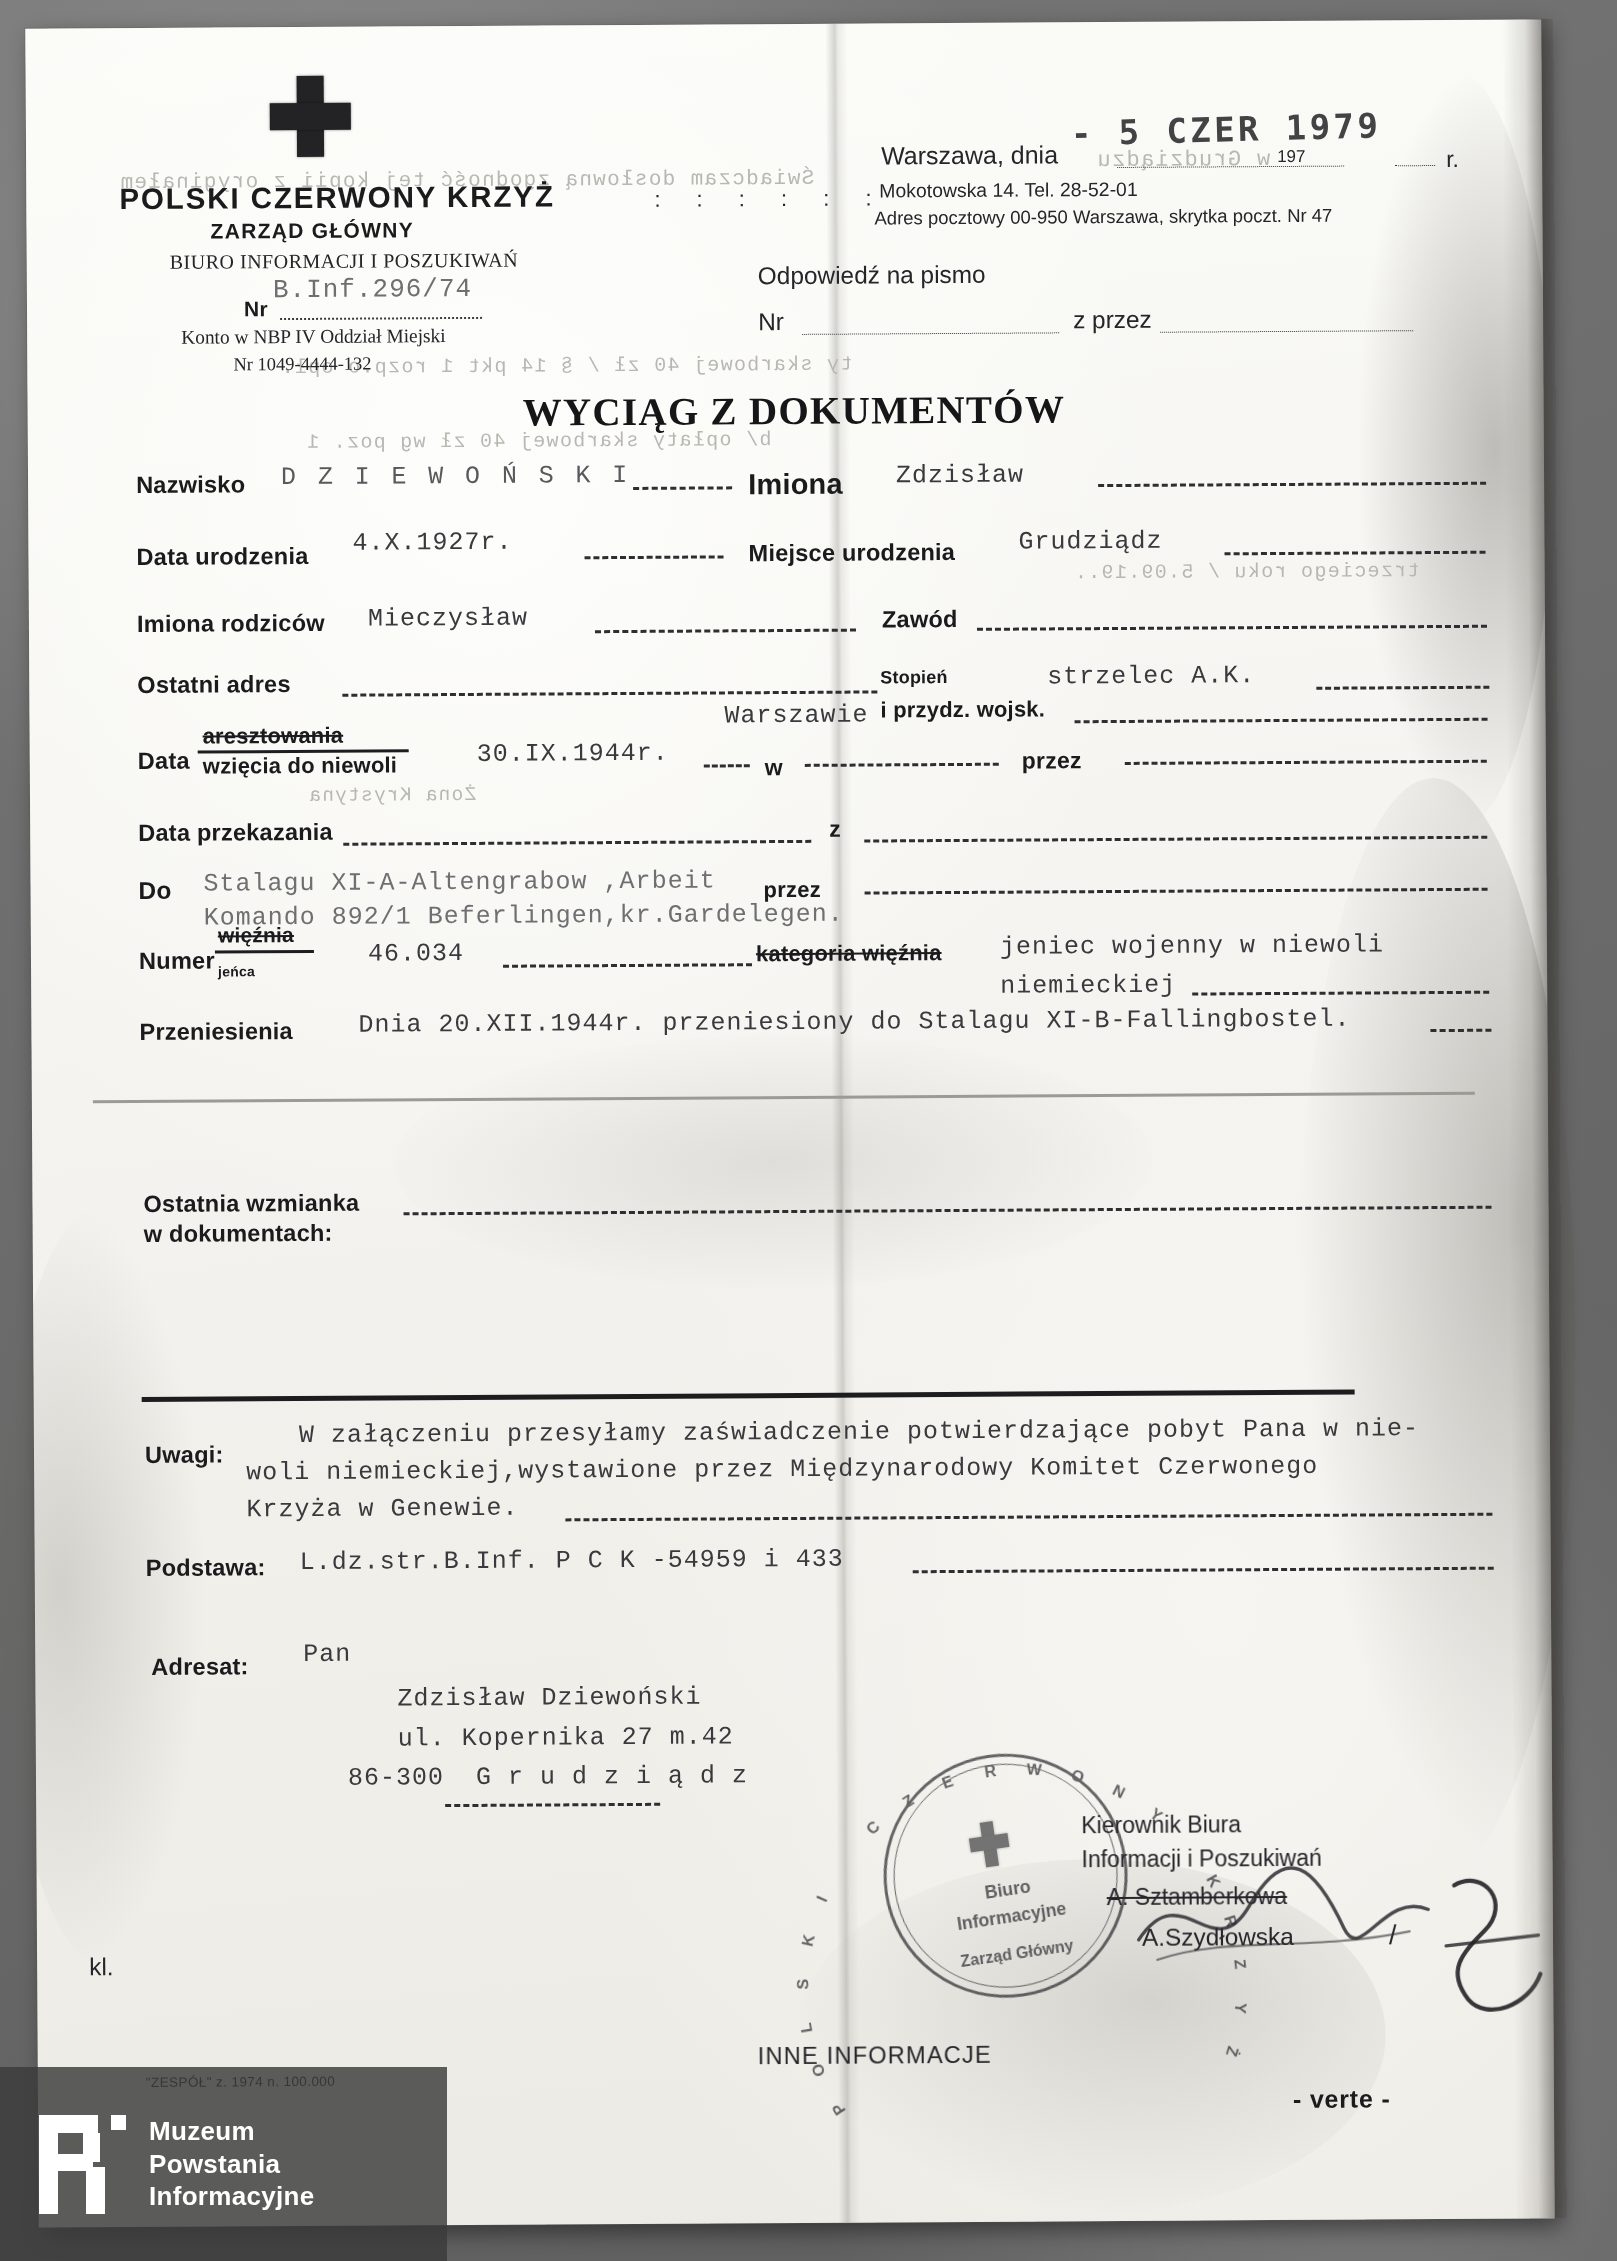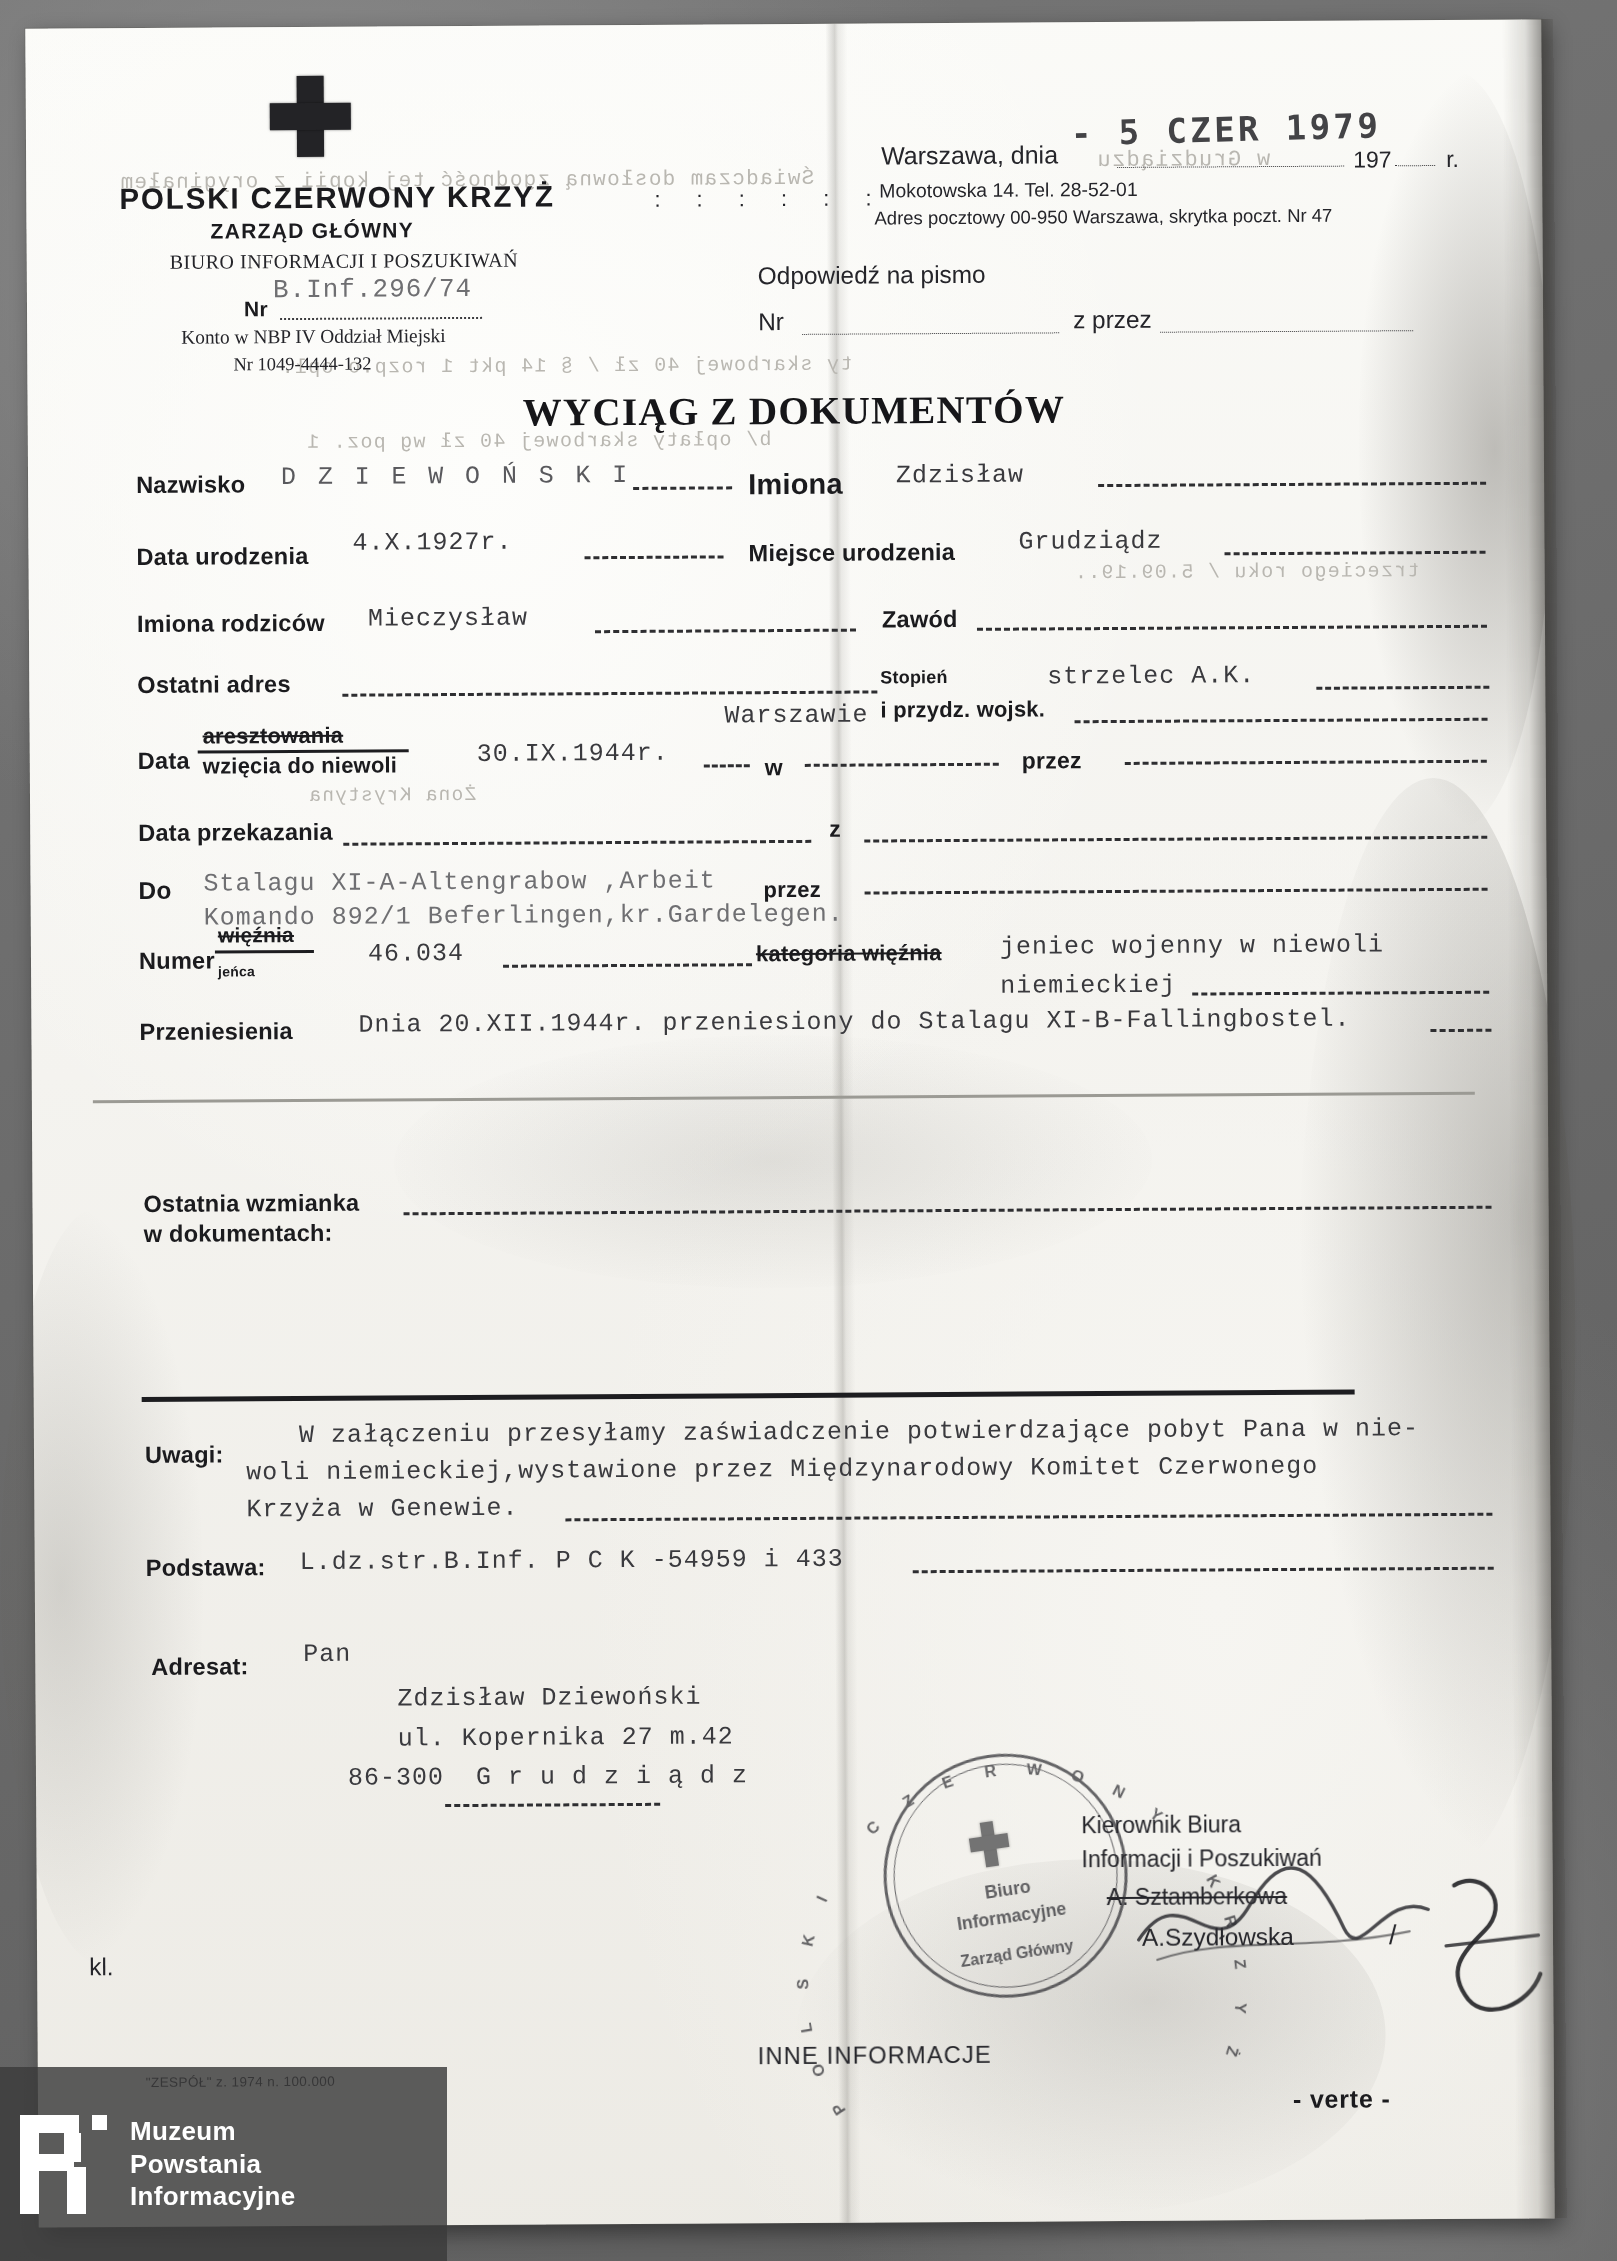--- a/index.html
+++ b/index.html
@@ -96,21 +96,21 @@
 
   
   .bleed{position:absolute;white-space:pre;
     font-family:"Liberation Mono","DejaVu Sans Mono",monospace;
     color:#b9b7b1;transform:scaleX(-1);letter-spacing:1.3px;
     pointer-events:none;user-select:none;}
 
   
   #wm{position:absolute;left:0;bottom:0;width:447px;height:194px;
       background:rgba(58,58,58,.82);display:flex;align-items:center;gap:22px;
-      padding-left:20px;box-sizing:border-box;}
+      padding-left:39px;box-sizing:border-box;}
   #wm .logo{width:88px;height:99px;position:relative;flex:0 0 auto;}
   #wm .logo b{position:absolute;background:#fff;display:block;}
   #wm .txt{color:#fff;font-family:"Liberation Sans",sans-serif;
            font-weight:700;font-size:26px;line-height:1.26;letter-spacing:0.3px;}
 </style>
 </head>
 <body>
 
 <div id="shot">
   <div id="backdrop"></div>
@@ -144,21 +144,21 @@
     <div class="dots" style="left:253px;top:291px;width:202px;"></div>
     <div class="pt tw twfaint" style="left:246px;top:248px;font-size:26px;">B.Inf.296/74</div>
 
     <div class="pt formlt serif" style="left:154px;top:299px;font-size:19.4px;">Konto w NBP IV Oddział Miejski</div>
     <div class="pt formlt serif" style="left:206px;top:327px;font-size:18.5px;">Nr 1049-4444-132</div>
 
     <div id="datestamp" style="left:1045px;top:88px;">- 5 CZER 1979</div>
 
     <div class="pt formlt" style="left:855px;top:118px;font-size:25px;">Warszawa, dnia</div>
     <div class="dots" style="left:1091px;top:145px;width:227px;border-bottom-width:1.7px;"></div>
-    <div class="pt formlt" style="left:1327px;top:126px;font-size:23px;text-align:right;">197</div>
+    <div class="pt formlt" style="left:1251px;top:126px;font-size:17px;text-align:right;">197</div>
     <div class="dots" style="left:1369px;top:145px;width:40px;border-bottom-width:1.7px;"></div>
     <div class="pt formlt" style="left:1420px;top:126px;font-size:23px;">r.</div>
 
     <div class="pt formlt" style="left:853px;top:156px;font-size:19.4px;">Mokotowska 14. Tel. 28-52-01</div>
     <div class="pt formlt" style="left:848px;top:184px;font-size:18.5px;">Adres pocztowy 00-950 Warszawa, skrytka poczt. Nr 47</div>
 
     <div class="pt formlt" style="left:731px;top:238px;font-size:24.4px;">Odpowiedź na pismo</div>
     <div class="pt formlt" style="left:731px;top:284px;font-size:24.4px;">Nr</div>
     <div class="dots" style="left:775px;top:310px;width:257px;border-bottom-width:1.7px;"></div>
     <div class="pt formlt" style="left:1046px;top:284px;font-size:24.4px;">z przez</div>

